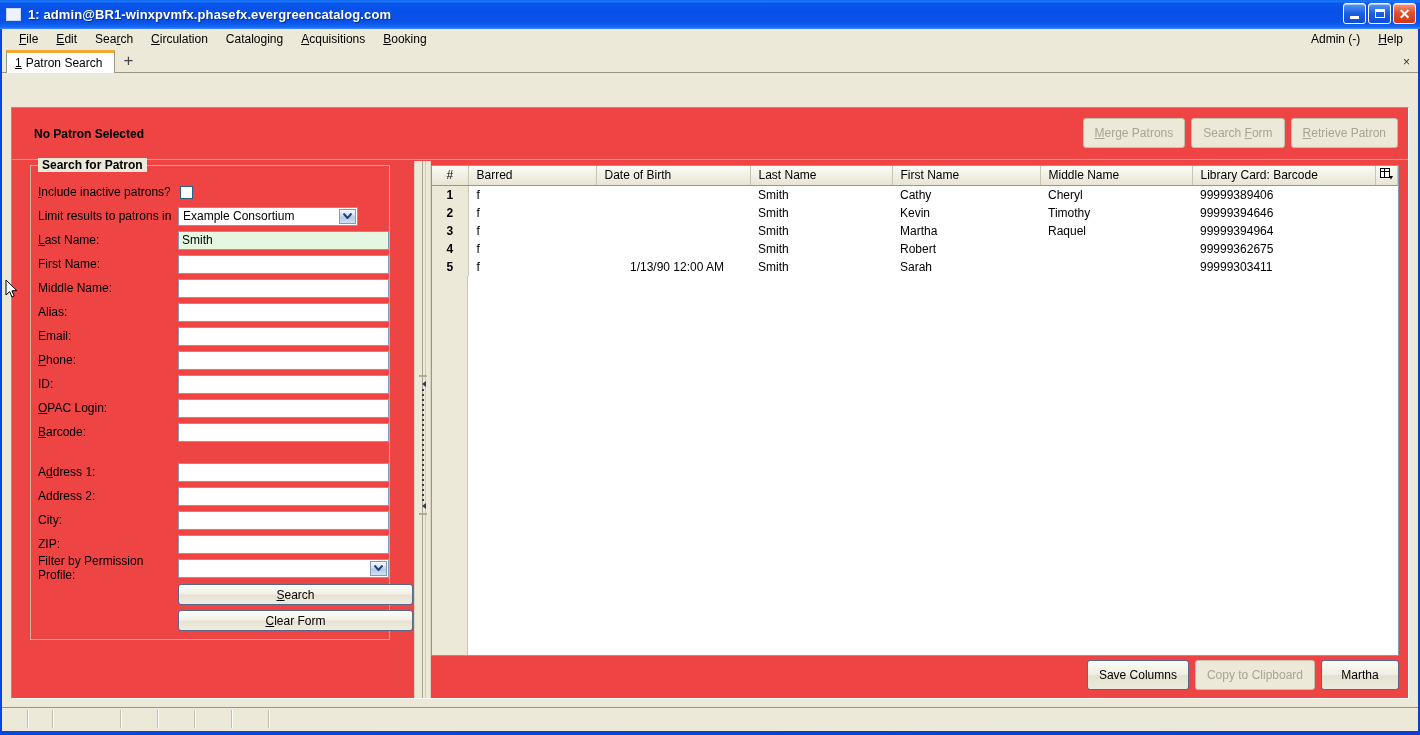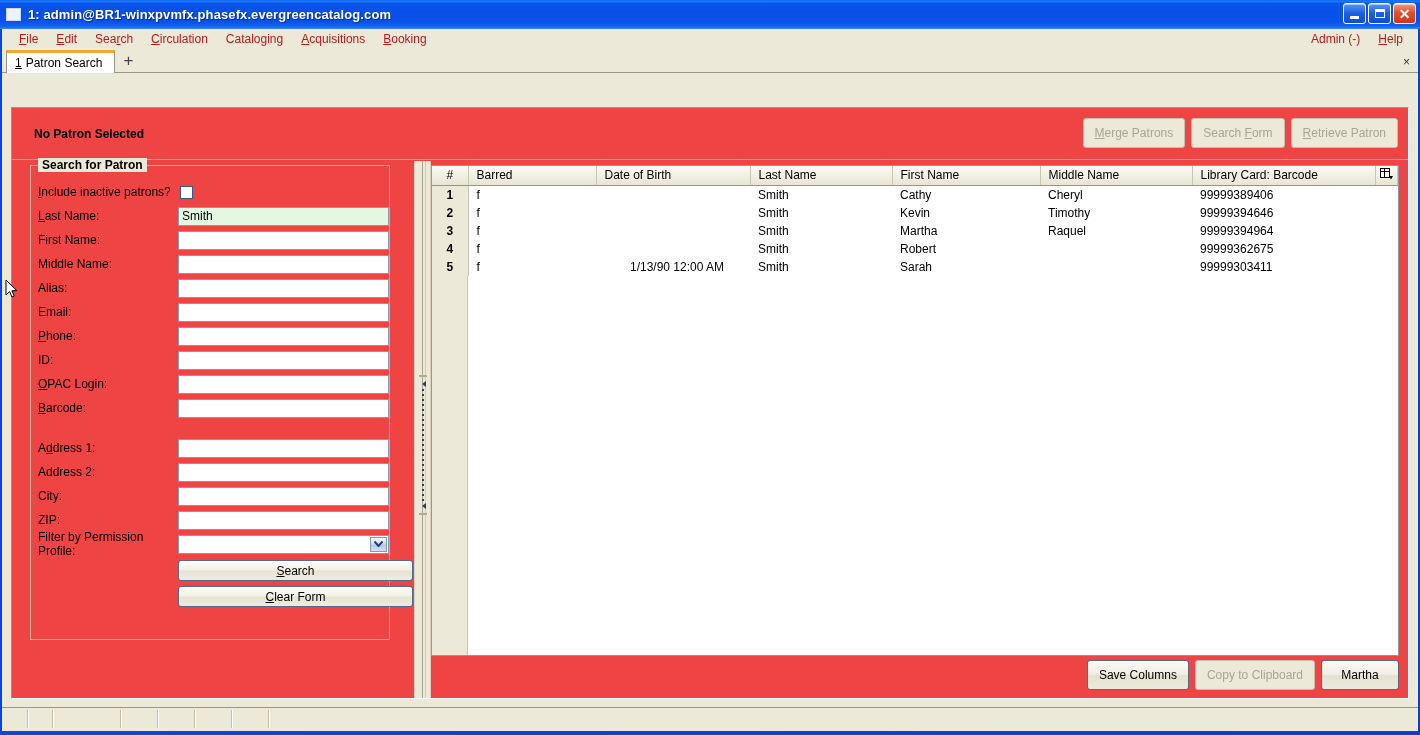--- a/index.html
+++ b/index.html
@@ -80,21 +80,21 @@
   #menubar {
     height: 20px;
     background: #ece9d8;
     display: flex; align-items: center;
     padding-left: 8px;
     position: relative;
   }
   .menu-item {
     padding: 2px 9px;
     font-size: 12px;
-    color: #b91c1c;
+    color: #000000;
     white-space: nowrap;
     cursor: default;
   }
   #menu-right { position: absolute; right: 6px; display: flex; align-items: center; }
 
   
   #tabstrip {
     height: 24px;
     background: #ece9d8;
     border-bottom: 1px solid #9a9684;
@@ -452,20 +452,31 @@
           <div id="groupbox">
             <div id="groupbox-legend">Search for Patron</div>
 
             <div class="form-rows">
 
               <div class="frow">
                 <div class="flabel"><u>I</u>nclude inactive patrons?</div>
                 <div class="fcheck"></div>
               </div>
 
+              <div class="frow">
+                <div class="flabel">Limit results to patrons in</div>
+                <div class="fselect">
+                  <span>Example Consortium</span>
+                  <span class="arrowbox">
+                    <svg width="9" height="6" viewBox="0 0 9 6">
+                        <path d="M0.5 0.5 L4.5 5 L8.5 0.5" fill="none" stroke="#1f3f7a" stroke-width="2"></path>
+                      </svg>
+                  </span>
+                </div>
+              </div>
 
               <div class="frow">
                 <div class="flabel"><u>L</u>ast Name:</div>
                 <input class="finput filled" type="text" value="Smith" style="">
               </div>
 
               <div class="frow">
                 <div class="flabel">First Name:</div>
                 <input class="finput" type="text" value="" style="">
               </div>

